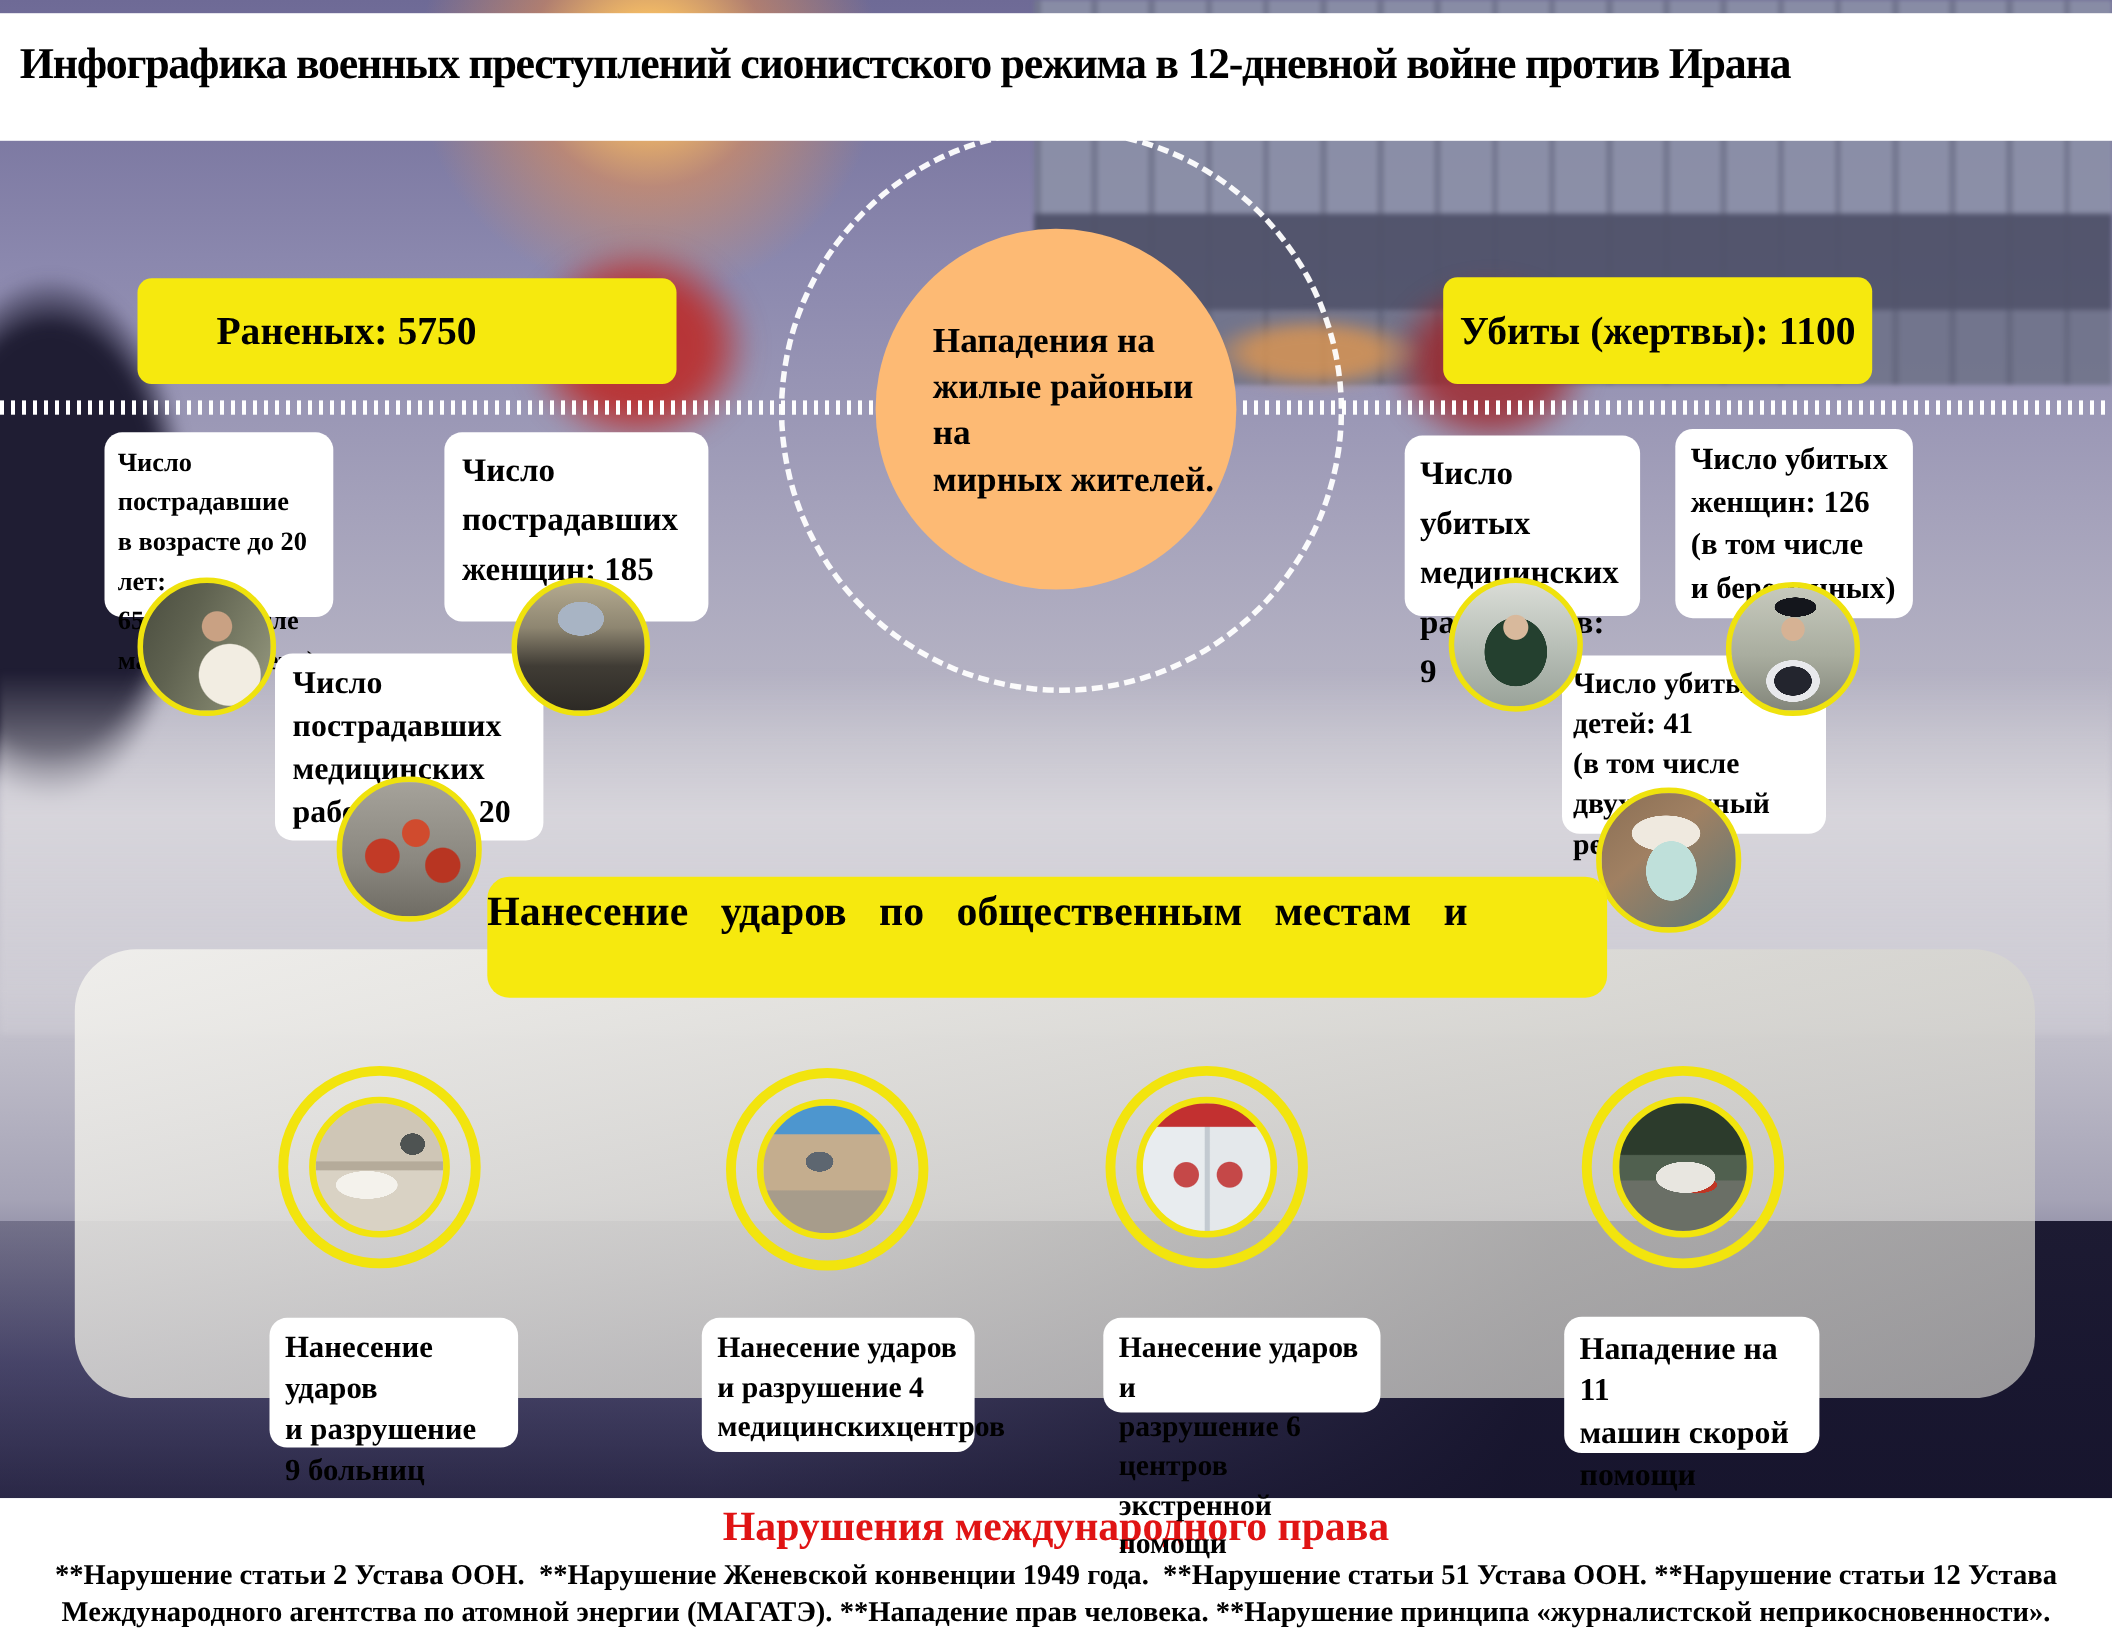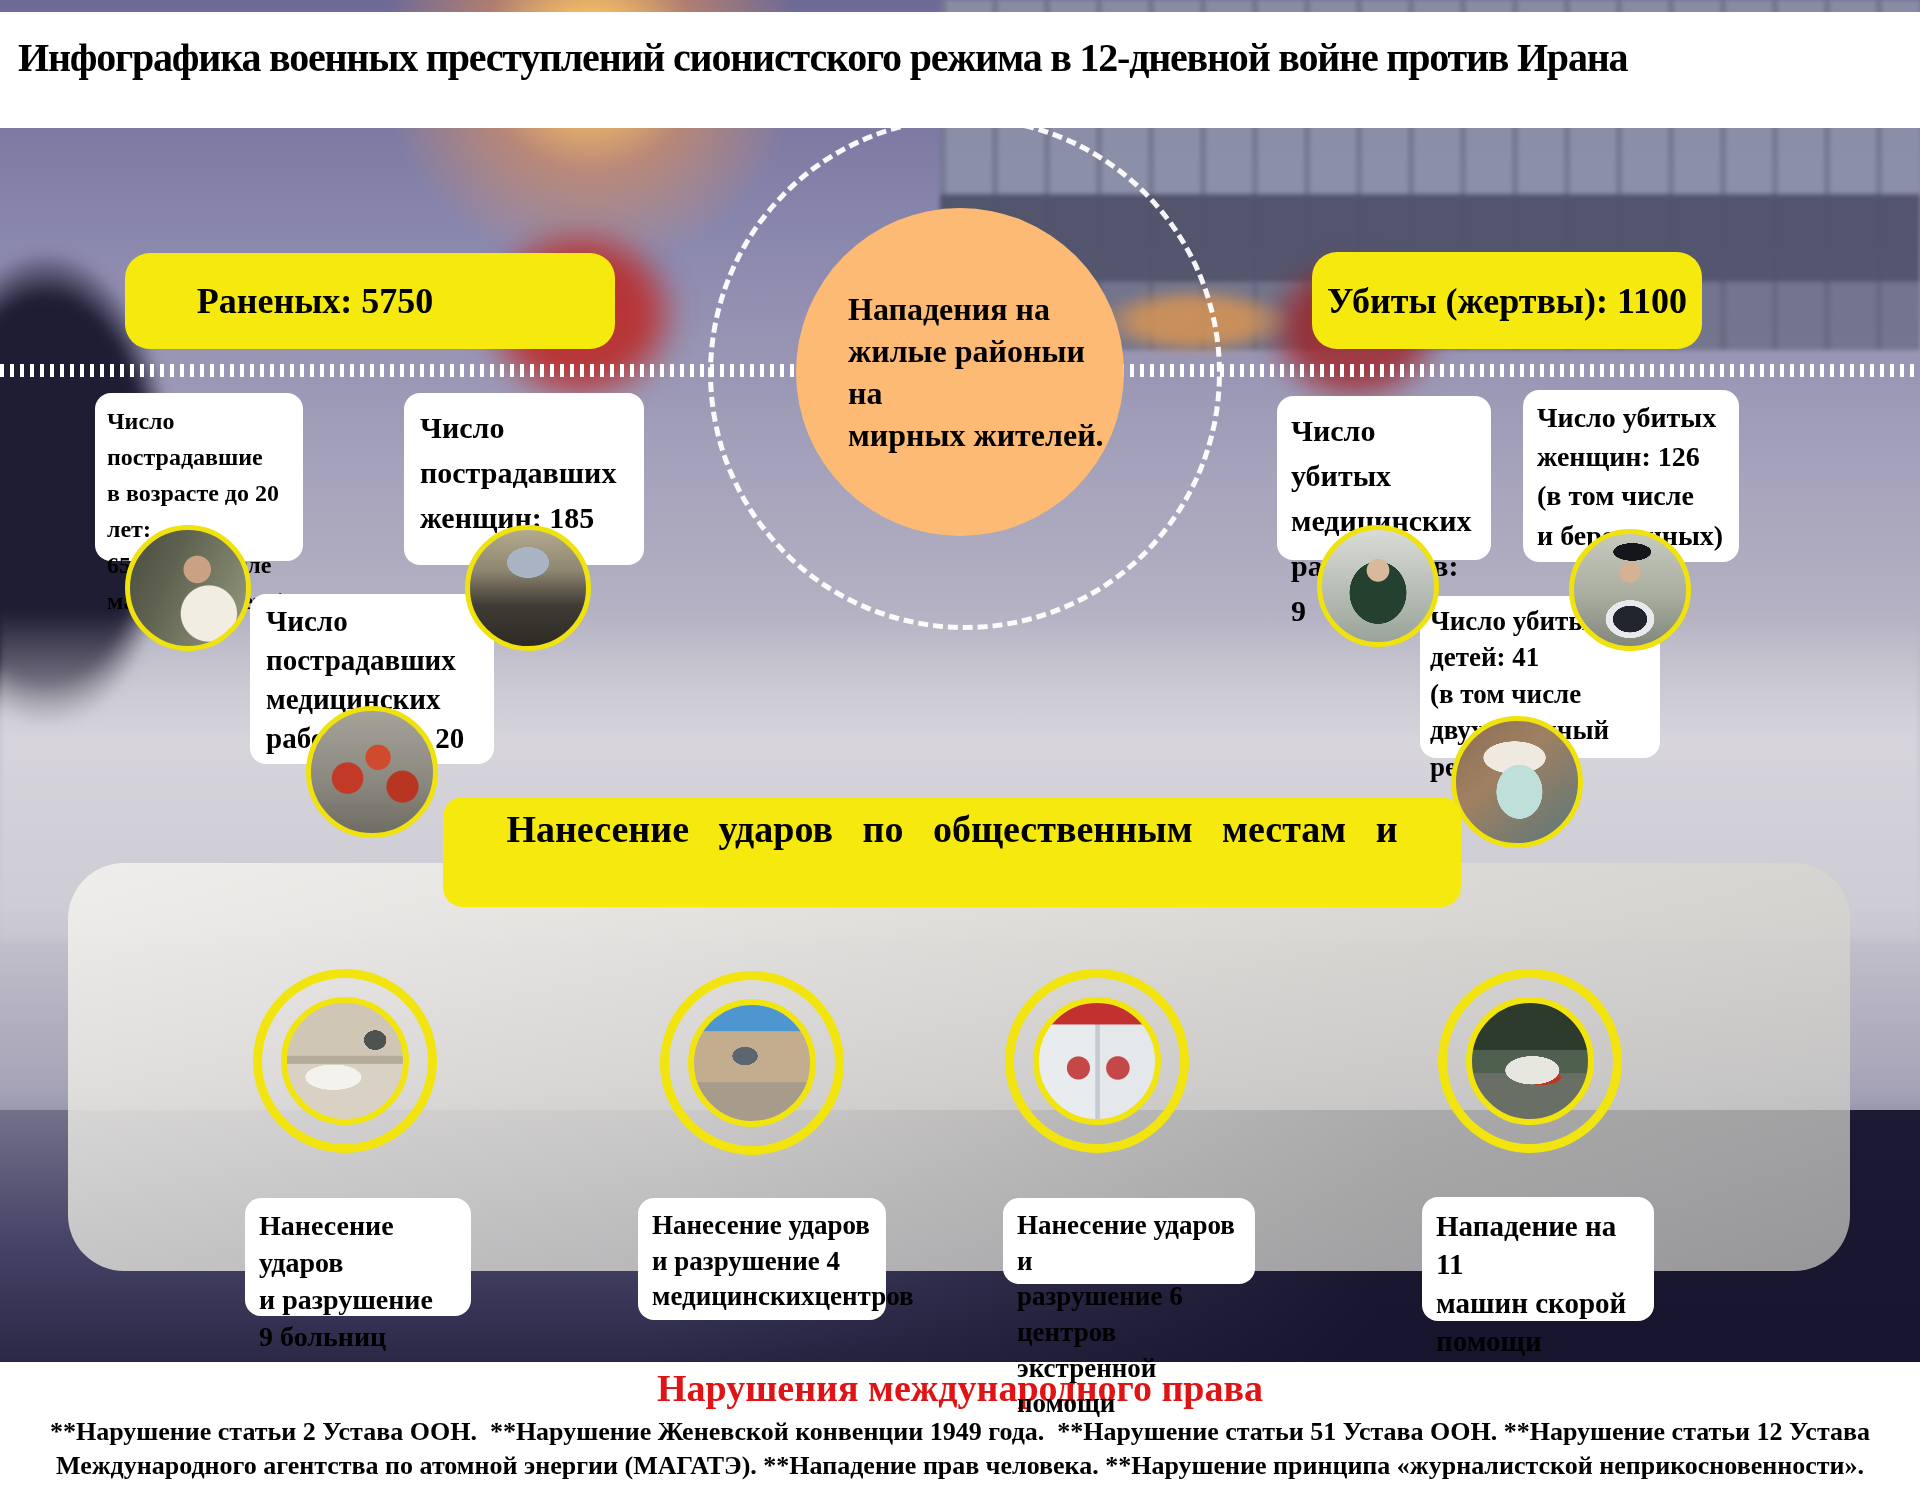--- a/index.html
+++ b/index.html
@@ -38,21 +38,21 @@
   
   .dotted-line{left:0;top:364px;width:1920px;height:13px;
     background:repeating-linear-gradient(90deg,#ffffff 0 4px, rgba(0,0,0,0) 4px 10px);}
   .dash-ring{left:708px;top:116px;width:504px;height:504px;border-radius:50%;
     border:5px dashed rgba(255,255,255,.95);}
   .center-circle{left:796px;top:208px;width:328px;height:328px;border-radius:50%;
     background:#fdba74;display:flex;align-items:center;}
   .center-circle-text{font-size:32px;line-height:1.32;white-space:pre-line;padding-left:52px;}
 
   
-  .pill{background:#F6E90E;border-radius:25px;display:flex;align-items:center;justify-content:center;
+  .pill{background:#F6E90E;border-radius:13px;display:flex;align-items:center;justify-content:center;
     font-size:36px;}
   .pill-wounded{left:125px;top:253px;width:490px;height:96px;padding-right:110px;box-sizing:border-box;}
   .pill-killed{left:1312px;top:252px;width:390px;height:97px;}
 
   
   .ibox{background:#ffffff;border-radius:16px;box-sizing:border-box;white-space:pre-line;z-index:4;}
   .box-a{left:95px;top:393px;width:208px;height:168px;padding:10px 12px;font-size:24px;line-height:1.5;}
   .box-b{left:404px;top:393px;width:240px;height:172px;padding:12px 16px;font-size:30px;line-height:1.5;}
   .box-c{left:250px;top:594px;width:244px;height:170px;padding:8px 16px;font-size:29px;line-height:1.35;}
   .box-d{left:1277px;top:396px;width:214px;height:164px;padding:12px 14px;font-size:30px;line-height:1.5;}
@@ -86,21 +86,21 @@
   .ph-infant{left:1451px;top:716px;width:132px;height:132px;background:
     radial-gradient(ellipse 34% 40% at 52% 58%, #bfe0da 0 55%, rgba(0,0,0,0) 56%),
     radial-gradient(ellipse 46% 24% at 48% 30%, #efe9df 0 55%, rgba(0,0,0,0) 56%),
     linear-gradient(140deg,#8a6f55 0%,#a08062 40%,#6c7a74 85%,#5d6b66 100%);}
 
   
   .panel{left:68px;top:863px;width:1782px;height:408px;border-radius:56px;z-index:2;
     background:linear-gradient(160deg, rgba(243,242,238,.88) 0%, rgba(218,217,210,.8) 55%, rgba(200,199,194,.72) 100%);}
   .banner{left:443px;top:797px;width:1018px;height:110px;border-radius:20px;background:#F6E90E;
     z-index:6;box-sizing:border-box;padding-top:8px;}
-  .banner-line1{font-size:38px;text-align:center;word-spacing:20px;line-height:48px;font-family:Liberation Serif, serif;}
+  .banner-line1{font-size:38px;word-spacing:20px;line-height:48px;font-family:Liberation Serif, serif;}
   .banner-line2{font-size:38px;text-align:left;padding-left:36px;line-height:48px;}
 
   
   .strike-ring{border-radius:50%;border:9px solid #F2E40E;width:184px;height:184px;box-sizing:border-box;
     display:flex;align-items:center;justify-content:center;z-index:5;}
   .strike-photo{width:128px;height:128px;border-radius:50%;border:6px solid #F2E40E;box-sizing:border-box;}
   .ring-1{left:253px;top:969px;} .ring-2{left:660px;top:971px;} .ring-3{left:1005px;top:969px;} .ring-4{left:1438px;top:969px;}
   .ph-hospital{background:
     radial-gradient(ellipse 40% 18% at 40% 64%, #f4f2ec 0 60%, rgba(0,0,0,0) 61%),
     radial-gradient(ellipse 16% 14% at 76% 32%, #4e5352 0 60%, rgba(0,0,0,0) 61%),

